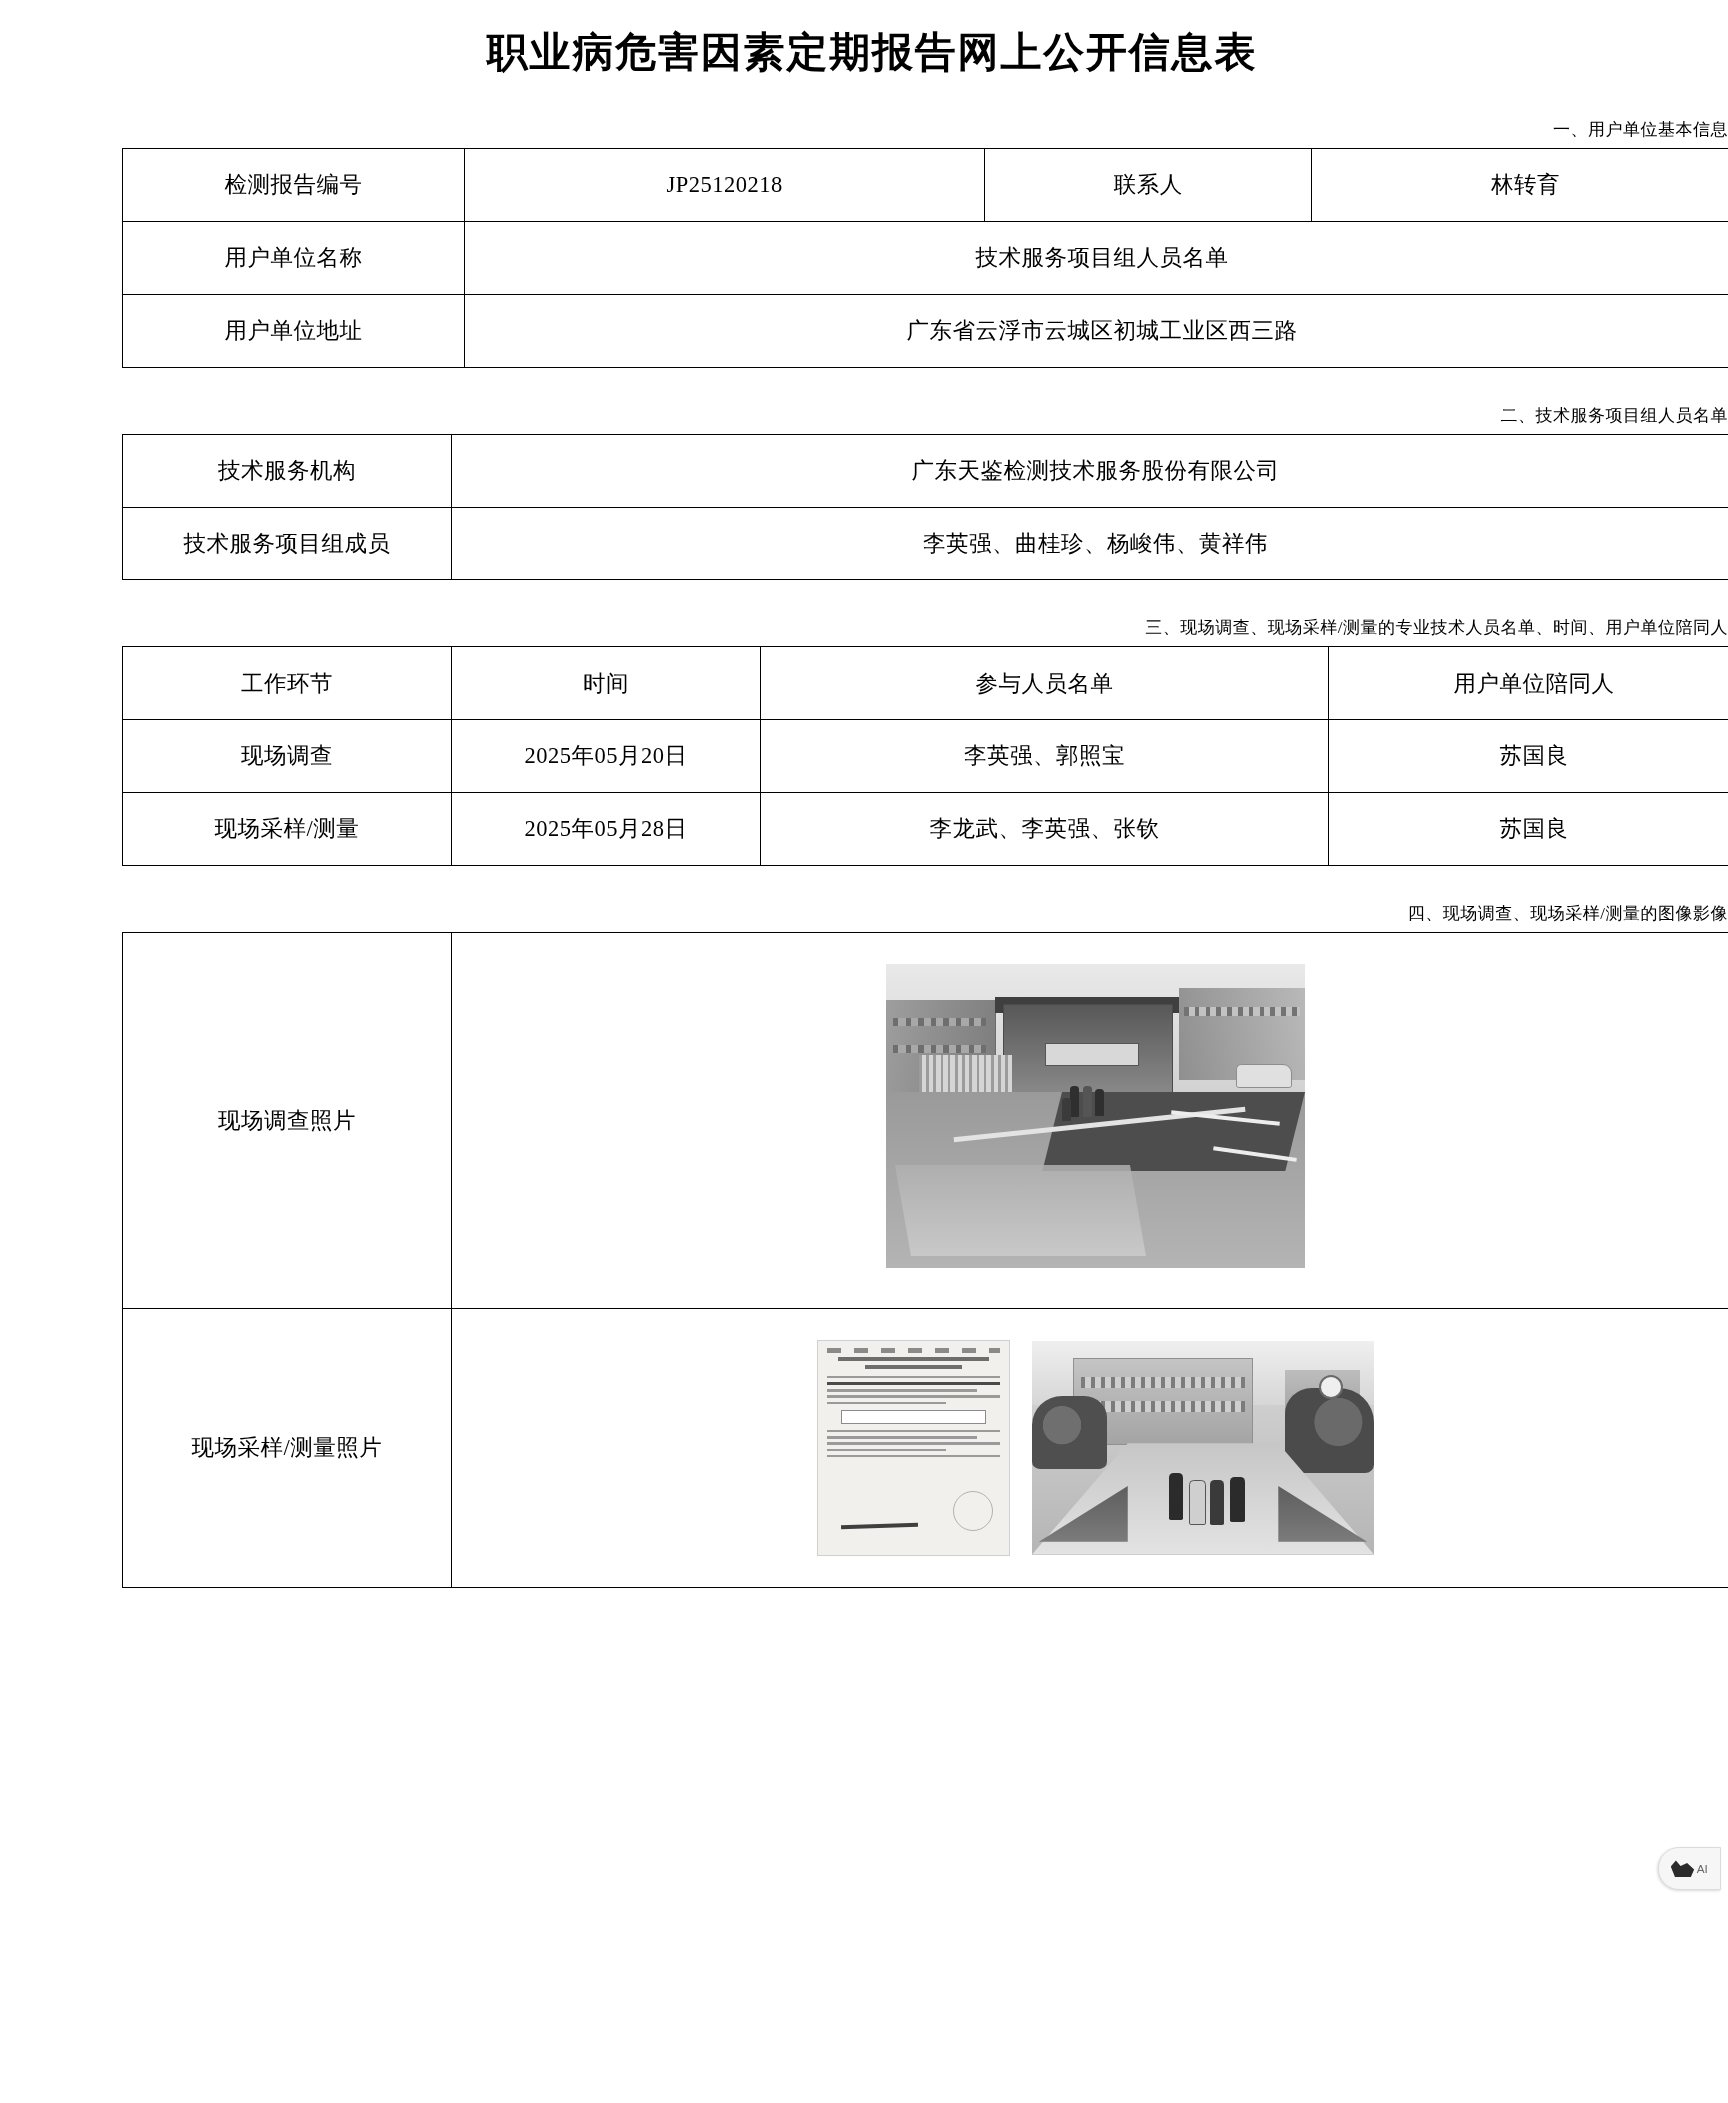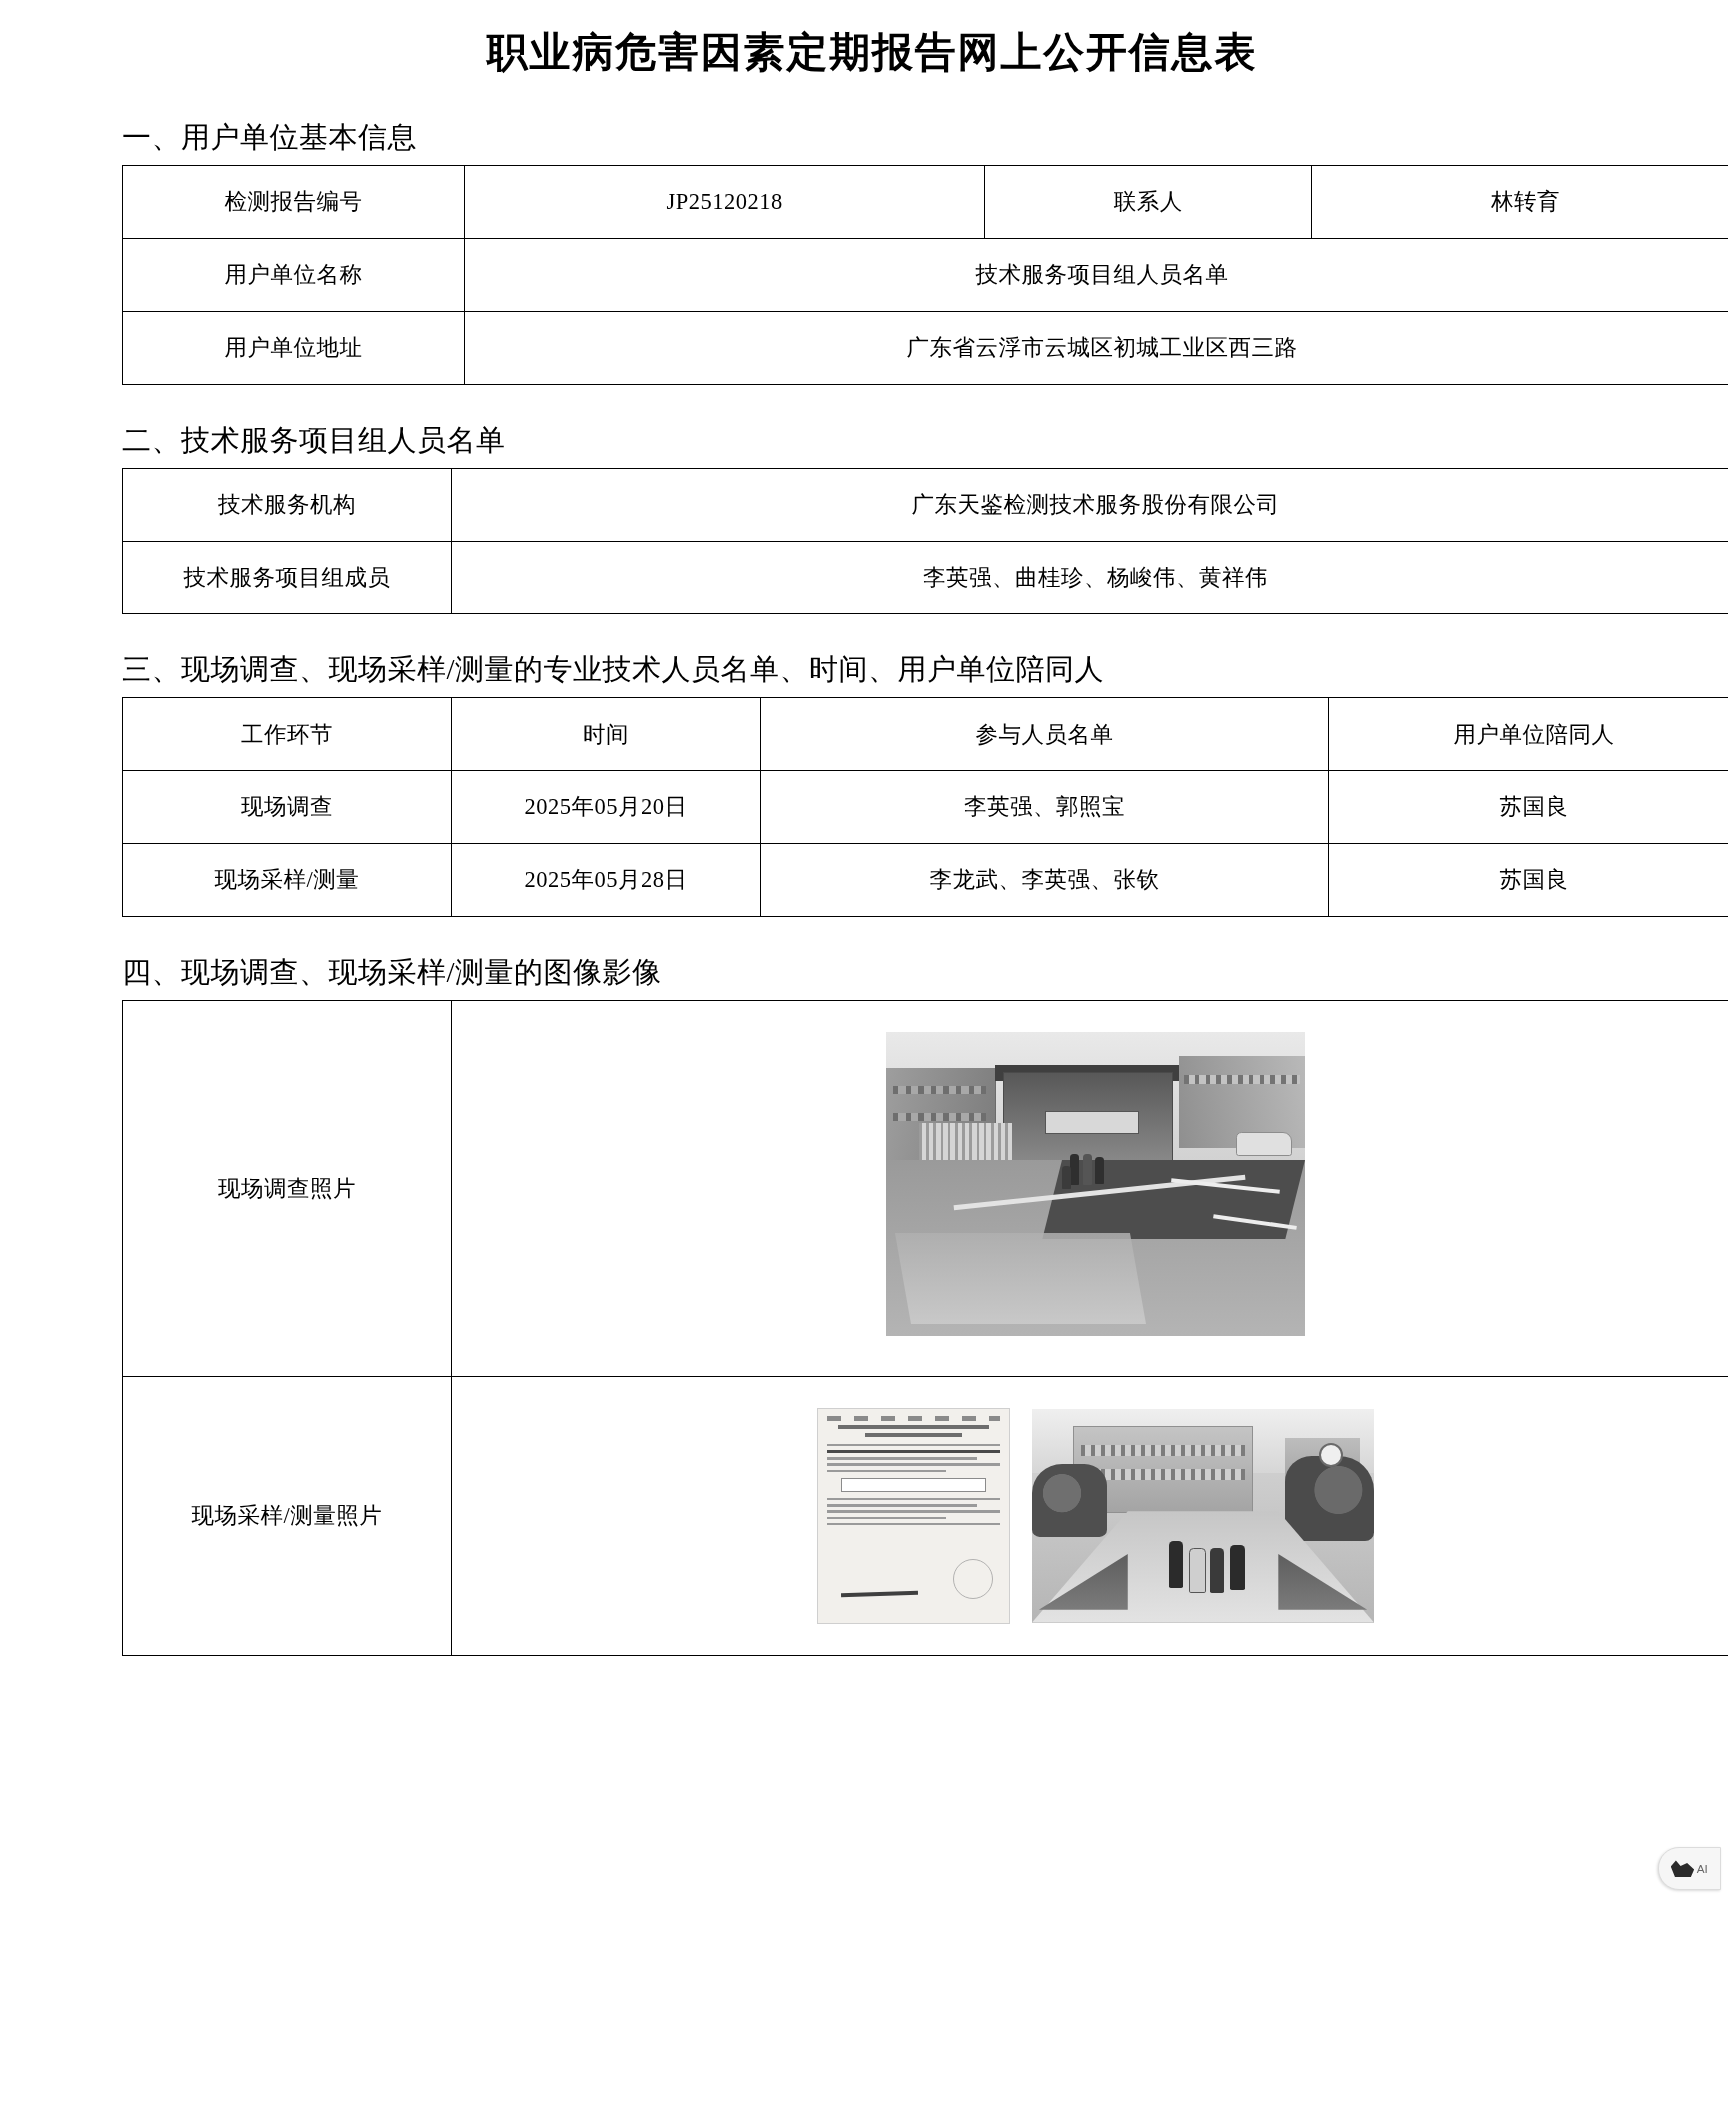--- a/index.html
+++ b/index.html
@@ -23,23 +23,24 @@
   }
   .doc-title {
     text-align: center;
     font-size: 41px;
     font-weight: bold;
     letter-spacing: 1.8px;
     margin: 16px 0 38px 0;
     font-family: "Liberation Serif", "DejaVu Serif", serif;
   }
   .section-heading {
-    font-size: 29px;
+    font-size: 17px;
     margin: 0 0 7.2px 106px;
     letter-spacing: 0.5px;
+    text-align: right;
   }
   .section-block {
     margin-bottom: 36px;
   }
   table.doc-table {
     border-collapse: collapse;
     margin: 0 0 0 106px;
     width: 1618px;
     table-layout: fixed;
   }

